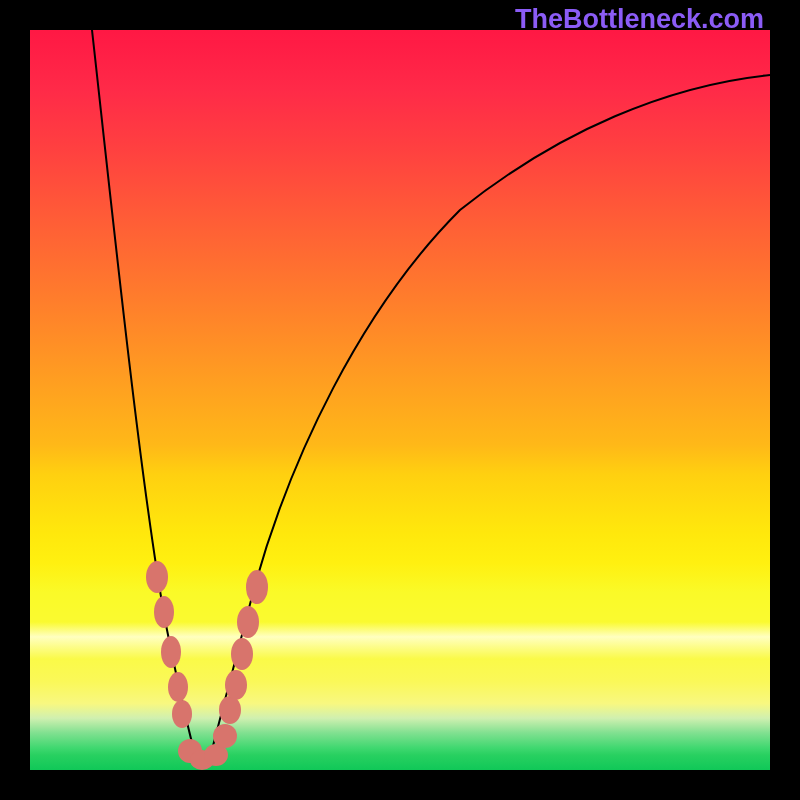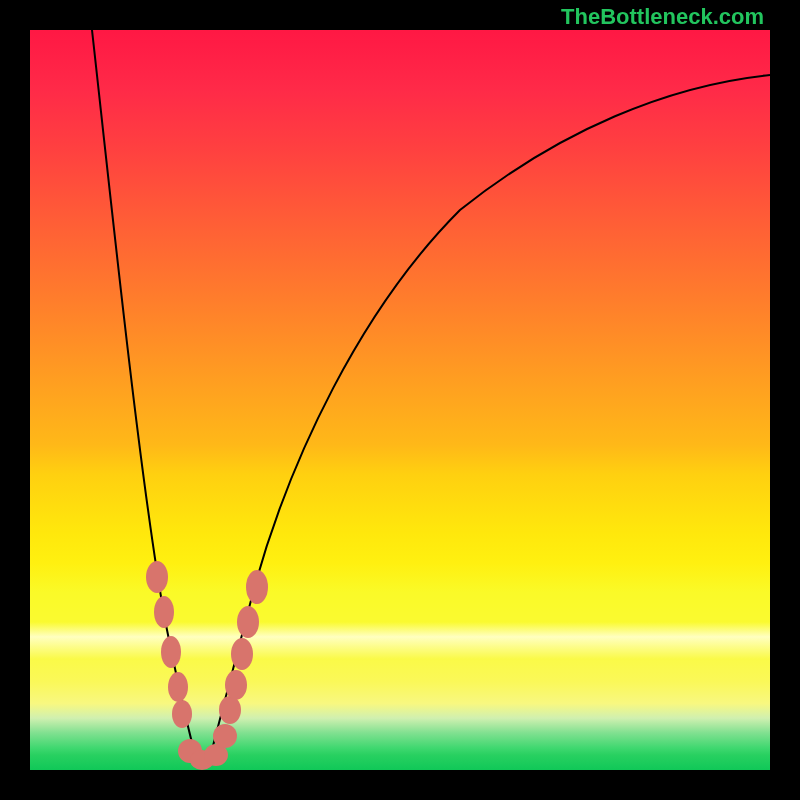--- a/index.html
+++ b/index.html
@@ -43,23 +43,23 @@
         #40d870 97%,
         #28d060 98%,
         #10c858 100%
       );
     }
     .watermark {
       position: absolute;
       top: 4px;
       right: 36px;
       font-family: Arial, sans-serif;
-      font-size: 22px;
+      font-size: 27px;
       font-weight: bold;
-      color: #22c55e;
+      color: #8b5cf6;
       z-index: 10;
       text-align: center;
     }
     .curve-svg {
       position: absolute;
       left: 30px;
       top: 30px;
       width: 740px;
       height: 740px;
       z-index: 5;

